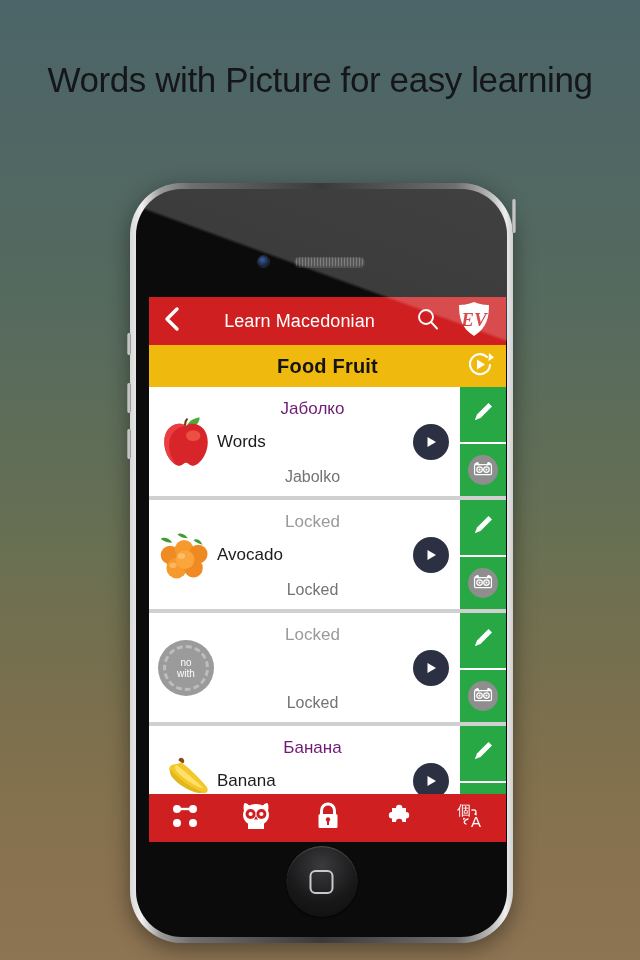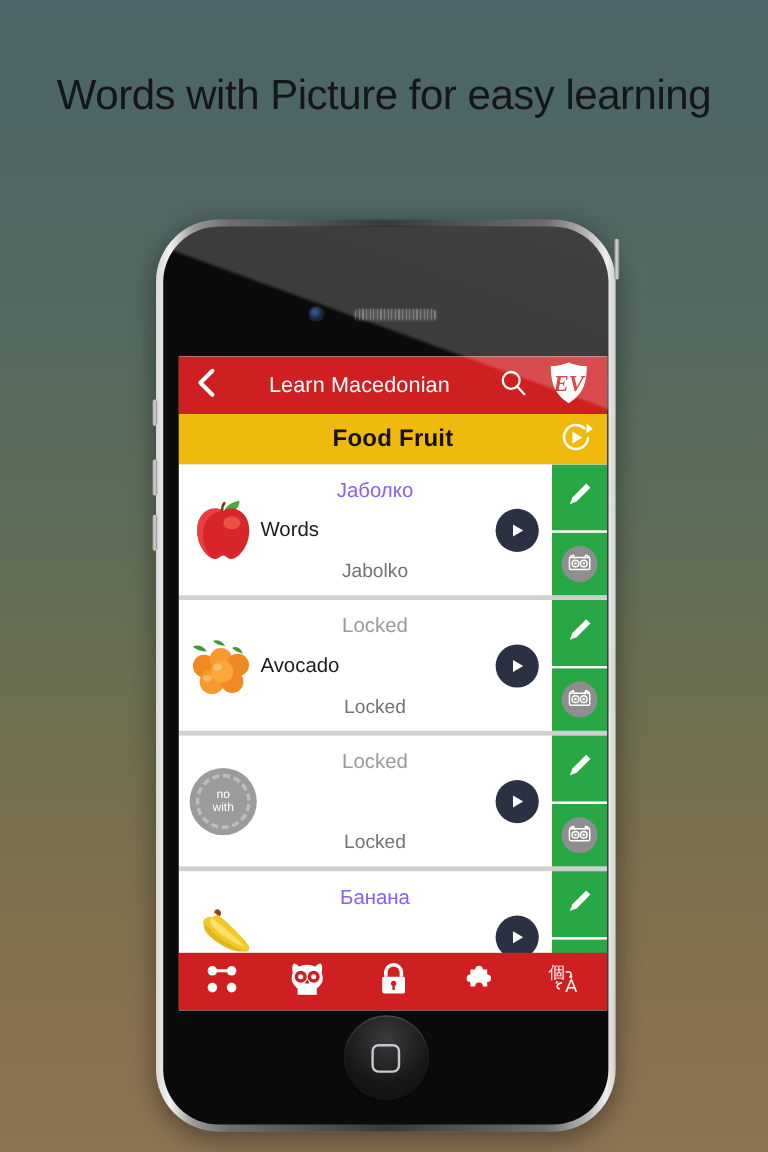--- a/index.html
+++ b/index.html
@@ -212,21 +212,21 @@
     display: flex;
     flex-direction: column;
     justify-content: center;
   }
   .row-native {
     position: absolute;
     top: 12px;
     left: 0; right: 0;
     text-align: center;
     font-size: 17px;
-    color: #8b5cf6;
+    color: #701a75;
   }
   .row-native.locked { color: #9a9a9a; }
   .row-english {
     font-size: 17px;
     color: #1c1c1c;
     margin-left: -6px;
   }
   .row-translit {
     position: absolute;
     bottom: 10px;
@@ -516,20 +516,21 @@
               <svg width="60" height="52" viewBox="0 0 64 56">
                 <path d="M24 6 C24 3 27 2 29 4 C31 6 30 9 28 9 Z" fill="#8a4a1c"></path>
                 <path d="M27 8 C33 12 44 22 54 34 C57 38 55 42 50 41 C36 38 22 28 15 18 C12 14 16 9 21 10 Z" fill="#f3c828"></path>
                 <path d="M22 11 C30 17 42 27 51 36 C46 36 34 29 24 20 C20 16 19 12 22 11 Z" fill="#ffe06a"></path>
                 <path d="M27 9 C33 13 45 24 54 35 C50 30 40 19 30 11 Z" fill="#d8a717"></path>
                 <path d="M16 16 C22 24 36 35 50 40 C46 43 33 38 22 29 C16 24 13 19 16 16 Z" fill="#e2b61d"></path>
               </svg>
             </div>
             <div class="row-center">
               <div class="row-native">Банана</div>
+              <div class="row-english">Banana</div>
               <div class="row-translit"></div>
             </div>
             <div class="row-play">
               <div class="play-circle">
                 <svg width="16" height="16" viewBox="0 0 16 16">
                     <polygon points="4.5,3 13,8 4.5,13" fill="#ffffff"></polygon>
                   </svg>
               </div>
             </div>
             <div class="row-actions">

